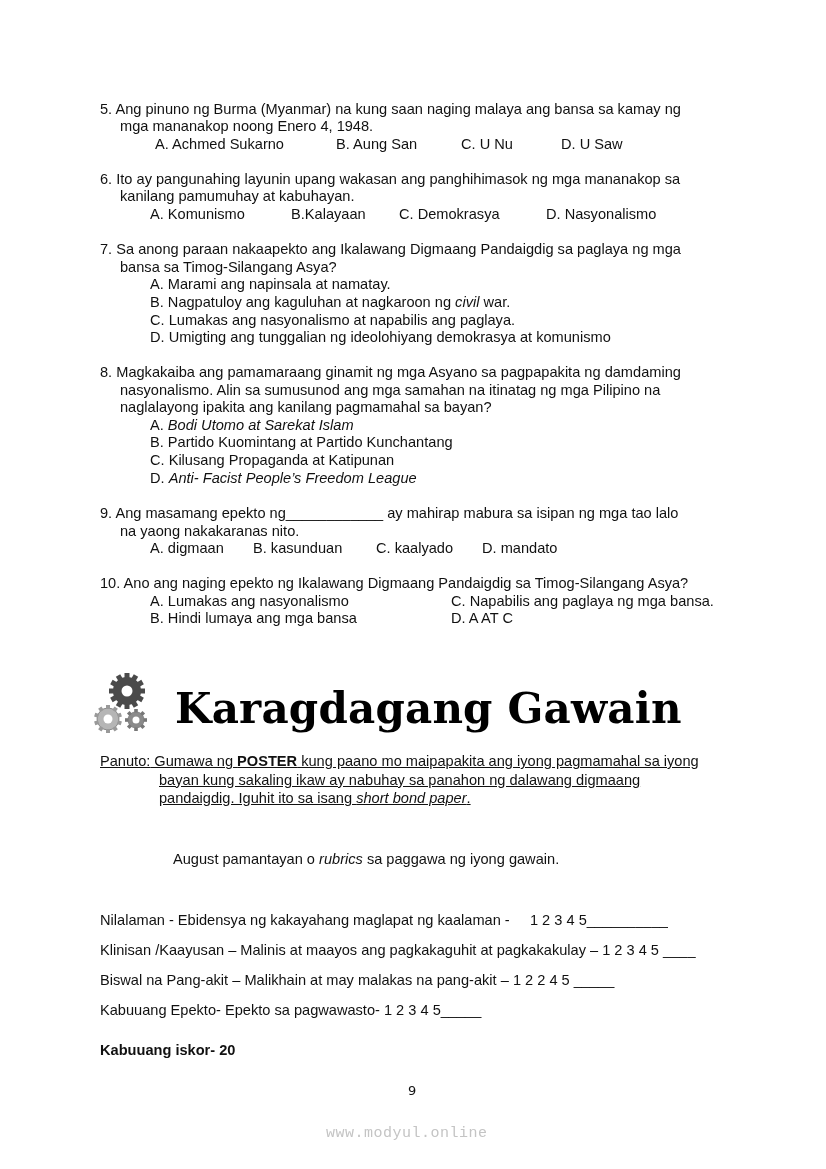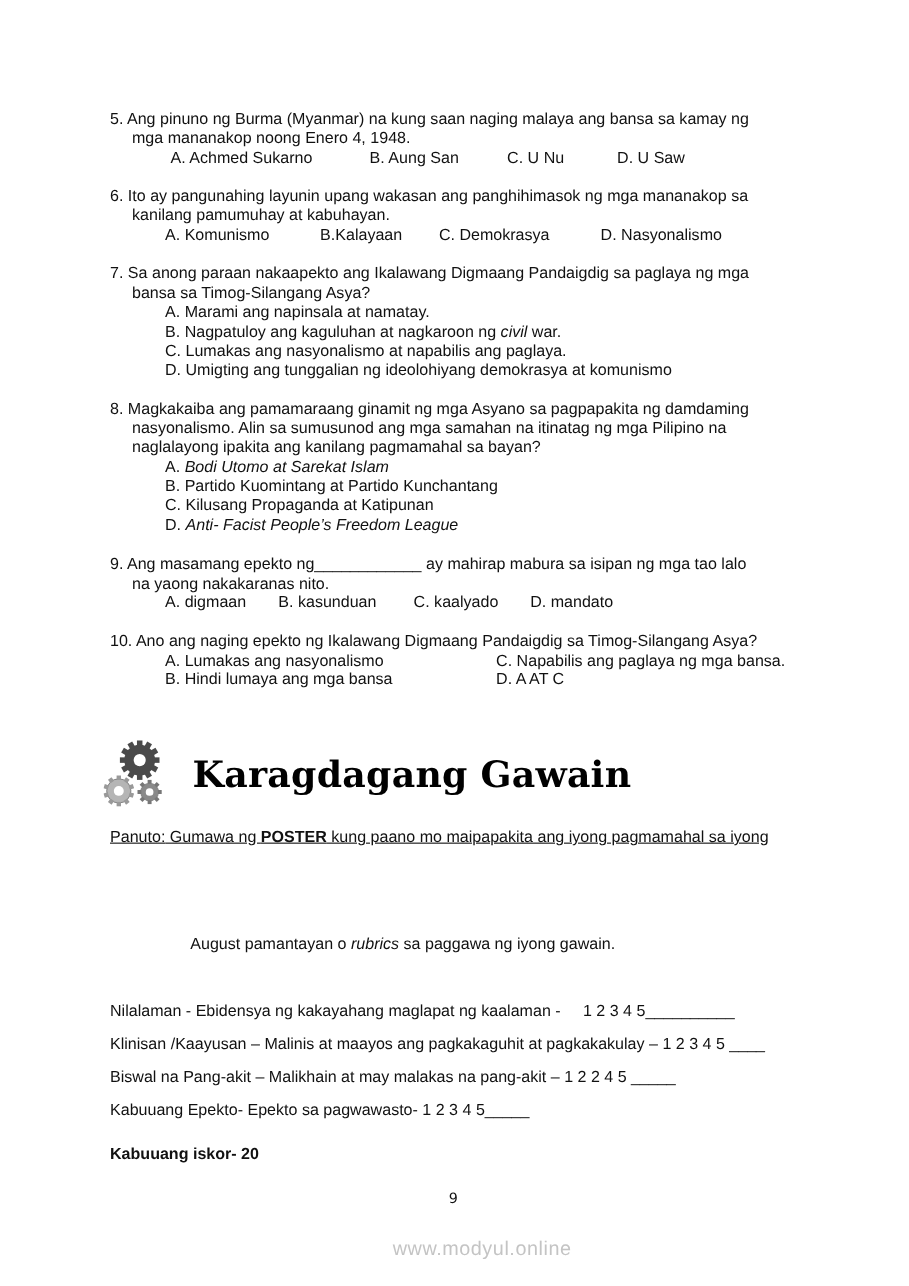--- a/index.html
+++ b/index.html
@@ -4,29 +4,29 @@
 <style>
   html, body { margin:0; padding:0; background:#ffffff; }
   body { width:826px; height:1169px; position:relative; overflow:hidden;
          font-family:"Liberation Sans", sans-serif; color:#111; font-size:14.6px; }
   .abs { position:absolute; white-space:nowrap; line-height:17px;text-align:center; }
   .q { left:100px; }
   .qc { left:120px; }
   .opt { left:150px; }
   i { font-style:italic; }
   .title { position:absolute; left:175px; top:684px; font-family:"DejaVu Serif", serif;
-           font-weight:bold; font-size:33px; color:#000; letter-spacing:0.2px; }
+           font-weight:bold; font-size:42px; color:#000; letter-spacing:0.2px; }
   .gears { position:absolute; left:94px; top:673px; width:58px; height:62px; }
   .panuto { position:absolute; left:100px; top:752px; width:627px; line-height:18.5px;text-decoration:underline; }
   .panuto .rest { display:block; margin-left:59px; text-align:justify; }
   .rub { left:100px; }
   .bold { font-weight:bold;margin-top:10px; }
   .pagenum { position:absolute; left:408px; top:1083px; font-family:"DejaVu Sans", sans-serif; font-size:13px; }
-  .wm { position:absolute; left:357px; top:1125px; font-family:Liberation Sans, sans-serif;
-        font-size:18px; color:#c4c4c4; letter-spacing:0.5px; }
+  .wm { position:absolute; left:326px; top:1125px; font-family:Liberation Mono, monospace;
+        font-size:15px; color:#c4c4c4; letter-spacing:0.5px; }
 </style>
 </head>
 <body>
 
 <div>
   <div class="abs q" style="top:101px"><span>5.</span> <span>Ang pinuno ng Burma (Myanmar) na kung saan naging malaya ang bansa sa kamay ng</span></div>
   <div class="abs qc" style="top:118px">mga mananakop noong Enero 4, 1948.</div>
   <div class="abs" style="left:155px;top:136px">A. Achmed Sukarno</div>
   <div class="abs" style="left:336px;top:136px">B. Aung San</div>
   <div class="abs" style="left:461px;top:136px">C. U Nu</div>
@@ -131,20 +131,21 @@
         <rect x="-1.8" y="-11" width="3.6" height="3.5" transform="rotate(315)"></rect>
       </g>
       <circle r="3.5" fill="#ffffff"></circle>
     </g>
   </svg>
 </div>
 <div class="title">Karagdagang Gawain</div>
 
 <div class="panuto">
   <span>Panuto:</span><span> Gumawa ng </span><b>POSTER</b><span> kung paano mo maipapakita ang iyong pagmamahal sa iyong</span>
+  <span class="rest"><span>bayan kung sakaling ikaw ay nabuhay sa panahon ng dalawang digmaang</span><br><span>pandaigdig. Iguhit ito sa isang </span><i>short bond paper</i><span>.</span></span>
 </div>
 
 <div class="abs" style="left:173px;top:851px"><span>August pamantayan o </span><i>rubrics</i><span> sa paggawa ng iyong gawain.</span></div>
 
 <div>
   <div class="abs rub" style="top:912px;white-space:pre">Nilalaman - Ebidensya ng kakayahang maglapat ng kaalaman -     1 2 3 4 5__________</div>
   <div class="abs rub" style="top:942px">Klinisan /Kaayusan – Malinis at maayos ang pagkakaguhit at pagkakakulay – 1 2 3 4 5 ____</div>
   <div class="abs rub" style="top:972px">Biswal na Pang-akit – Malikhain at may malakas na pang-akit – 1 2 2 4 5 _____</div>
   <div class="abs rub" style="top:1002px">Kabuuang Epekto- Epekto sa pagwawasto- 1 2 3 4 5_____</div>
   <div class="abs rub bold" style="top:1032px">Kabuuang iskor- 20</div>

